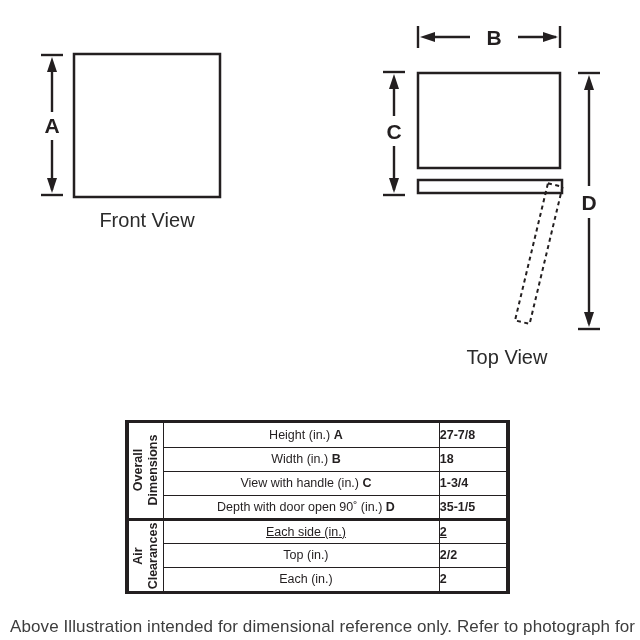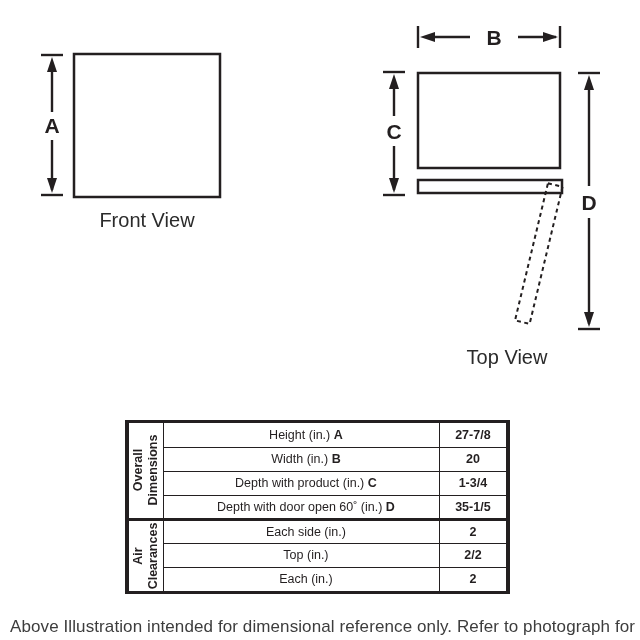--- a/index.html
+++ b/index.html
@@ -15,22 +15,22 @@
     position: absolute; left: 125px; top: 420px; width: 385px; height: 174px;
     border: 3px solid #231f20; background: #fff;
   }
   table.spec { border-collapse: collapse; width: 100%; height: 100%; table-layout: fixed; }
   table.spec td {
     border: 1.5px solid #231f20;
     font-size: 12.5px; height: 24px; background: #fff;
   }
   td.cat      { width: 35px; border-right: 2px solid #231f20; position: relative; }
   td.lbl      { width: 275px; padding-left: 9px; border-right: 2.5px solid #231f20; text-align: center; }
-  td.val      { width: 67px; text-align: center; font-weight: bold; }
-  tr.section-start td { border-top: 3px solid #231f20; }
+  td.val      { width: 67px; text-align: left; font-weight: bold; }
+  tr.section-start td { border-top: 3px solid #231f20; text-decoration: underline; }
   tr:first-child td { border-top: none; }
   td.lbl b { font-weight: bold; }
   .rot {
     position: absolute; left: 50%; top: 50%;
     transform: translate(-50%, -50%) rotate(-90deg);
     font-weight: bold; font-size: 12.5px; line-height: 1.2;
     text-align: center; white-space: nowrap;
   }
   .rot span { display: block; }
 
@@ -104,28 +104,28 @@
           <div class="rot">
             <span>Overall</span>
             <span>Dimensions</span>
           </div>
         </td>
         <td class="lbl"><span>Height (in.) </span><b>A</b></td>
         <td class="val">27-7/8</td>
       </tr>
       <tr>
         <td class="lbl"><span>Width (in.) </span><b>B</b></td>
-        <td class="val">20</td>
+        <td class="val">18</td>
       </tr>
       <tr>
-        <td class="lbl"><span>Depth with product (in.) </span><b>C</b></td>
+        <td class="lbl"><span>View with handle (in.) </span><b>C</b></td>
         <td class="val">1-3/4</td>
       </tr>
       <tr>
-        <td class="lbl"><span>Depth with door open 60˚ (in.) </span><b>D</b></td>
+        <td class="lbl"><span>Depth with door open 90˚ (in.) </span><b>D</b></td>
         <td class="val">35-1/5</td>
       </tr>
       <tr class="section-start">
         <td class="cat" rowspan="3">
           <div class="rot">
             <span>Air</span>
             <span>Clearances</span>
           </div>
         </td>
         <td class="lbl"><span>Each side (in.)</span></td>

